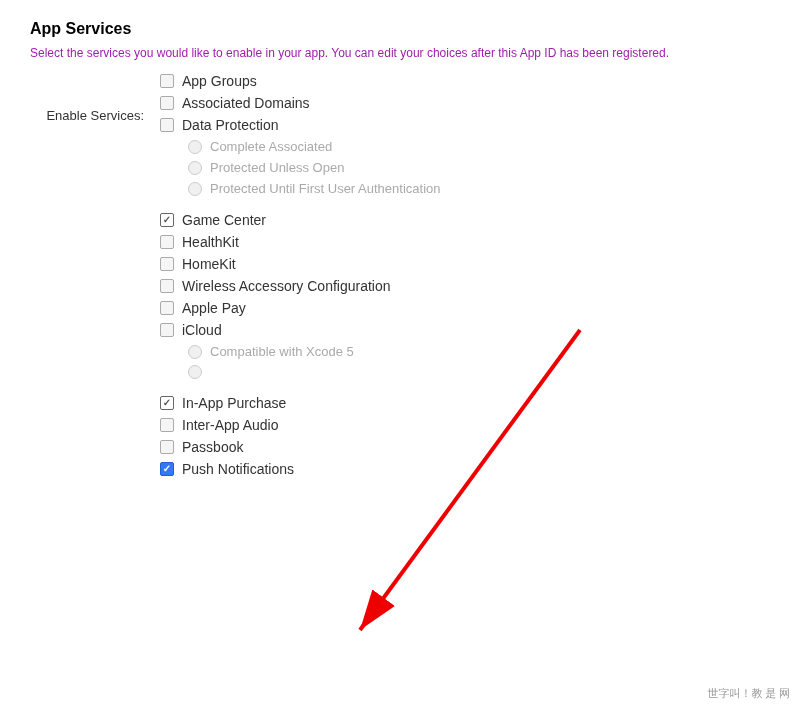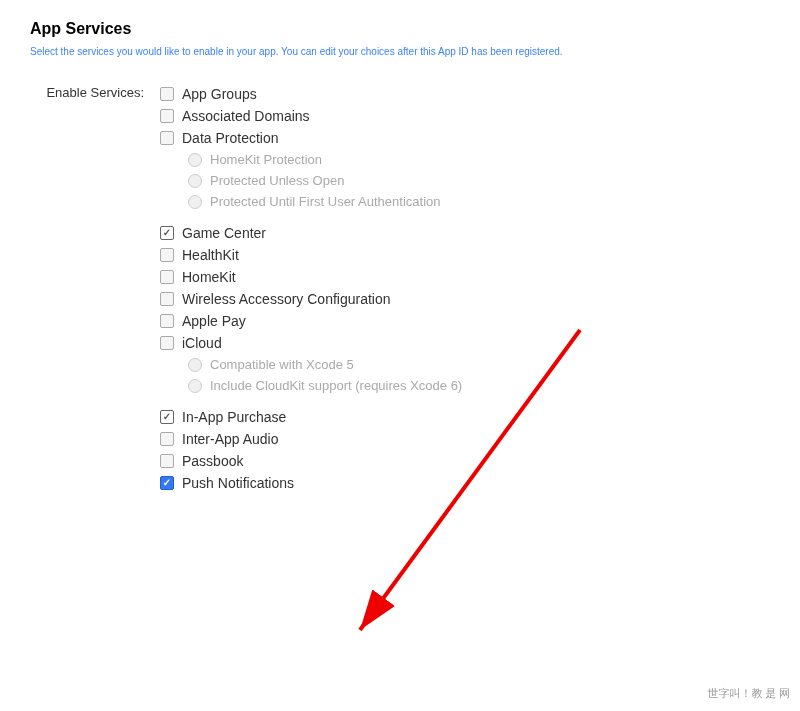--- a/index.html
+++ b/index.html
@@ -12,38 +12,39 @@
       padding: 20px 30px;
       position: relative;
     }
     .page-title {
       font-size: 16px;
       font-weight: bold;
       color: #000;
       margin-bottom: 6px;
     }
     .page-description {
-      font-size: 10px;
-      color: #3b82f6;
-      margin-bottom: 24px;
+      font-size: 12px;
+      color: #a21caf;
+      margin-bottom: 8px;
       line-height: 1.5;
       max-width: 700px;
     }
     .services-row {
       display: flex;
       align-items: flex-start;
     }
     .services-label {
       font-size: 13px;
       color: #333;
       min-width: 130px;
       text-align: right;
       padding-right: 16px;
       padding-top: 2px;
       flex-shrink: 0;
+      margin-top: 36px;
     }
     .services-list {
       display: flex;
       flex-direction: column;
       gap: 0px;
     }
     .service-item {
       display: flex;
       align-items: center;
       padding: 3px 0;
@@ -149,21 +150,21 @@
       <div class="service-item">
         <div class="cb-box"></div>
         <label>Associated Domains</label>
       </div>
       <div class="service-item">
         <div class="cb-box"></div>
         <label>Data Protection</label>
       </div>
       <div class="service-item sub-item disabled">
         <div class="rb-circle"></div>
-        <label>HomeKit Protection</label>
+        <label>Complete Associated</label>
       </div>
       <div class="service-item sub-item disabled">
         <div class="rb-circle"></div>
         <label>Protected Unless Open</label>
       </div>
       <div class="service-item sub-item disabled">
         <div class="rb-circle"></div>
         <label>Protected Until First User Authentication</label>
       </div>
       <div class="section-gap"></div>
@@ -190,21 +191,20 @@
       <div class="service-item">
         <div class="cb-box"></div>
         <label>iCloud</label>
       </div>
       <div class="service-item sub-item disabled">
         <div class="rb-circle"></div>
         <label>Compatible with Xcode 5</label>
       </div>
       <div class="service-item sub-item disabled">
         <div class="rb-circle"></div>
-        <label>Include CloudKit support (requires Xcode 6)</label>
       </div>
       <div class="section-gap"></div>
       <div class="service-item">
         <div class="cb-box checked"></div>
         <label>In-App Purchase</label>
       </div>
       <div class="service-item">
         <div class="cb-box"></div>
         <label>Inter-App Audio</label>
       </div>

